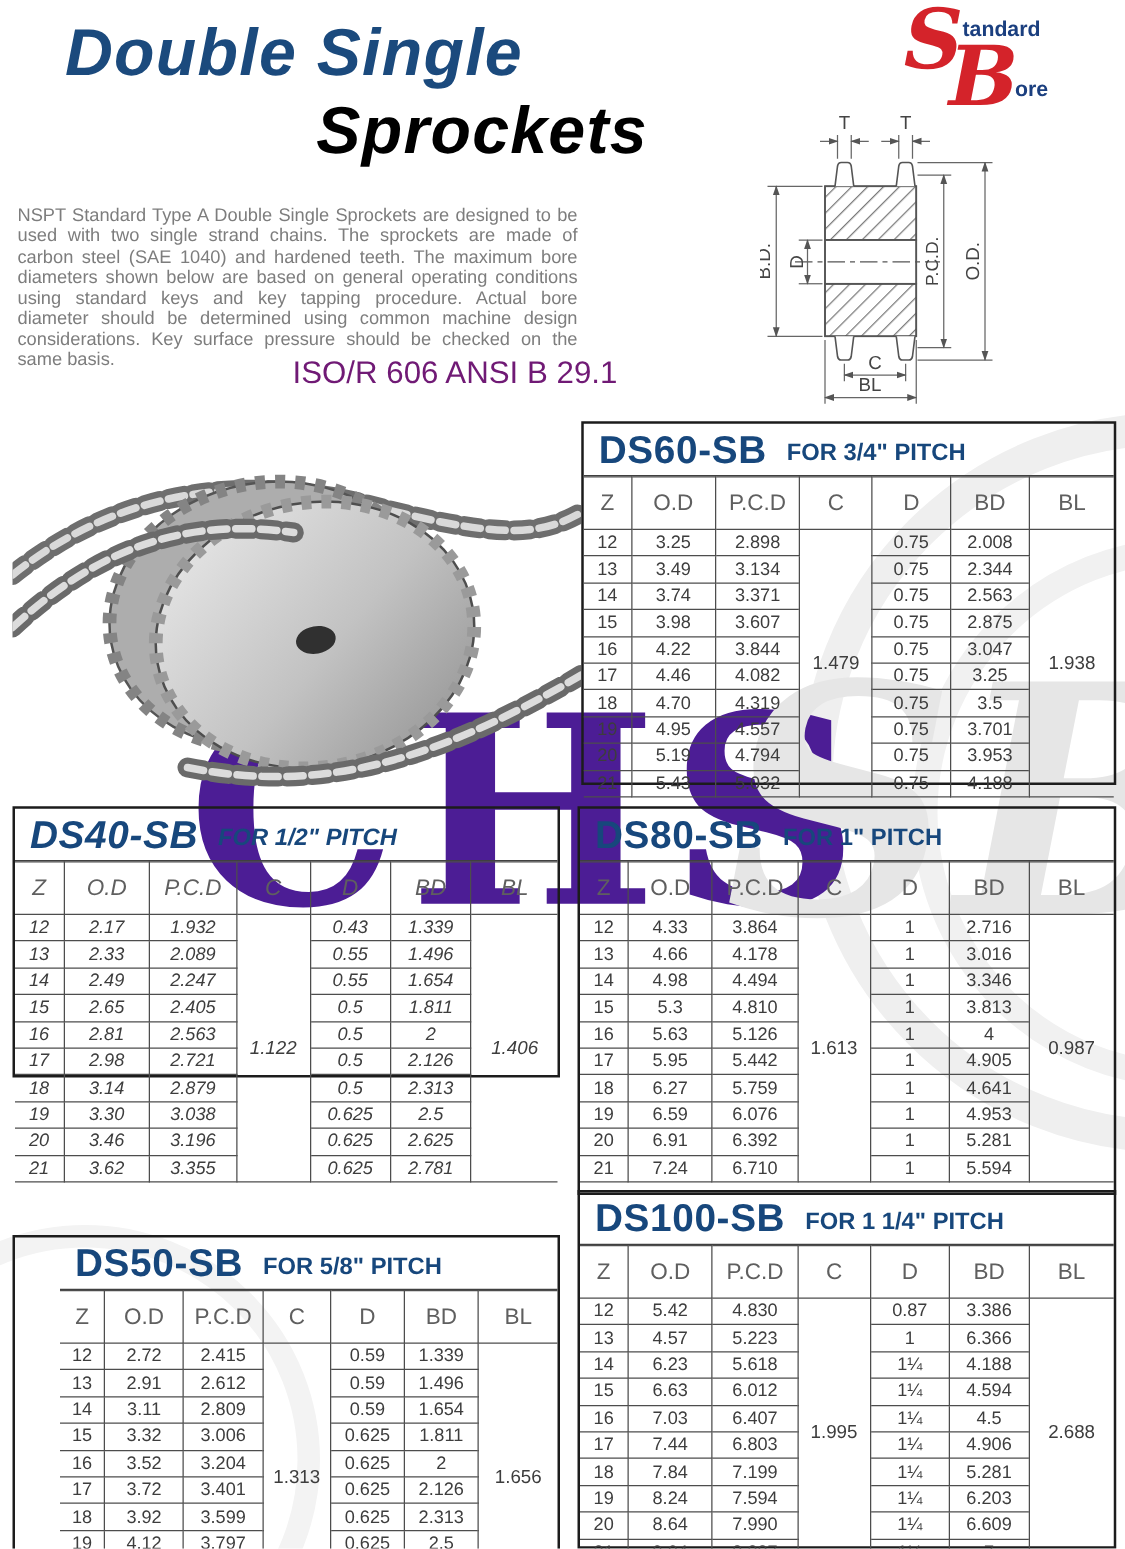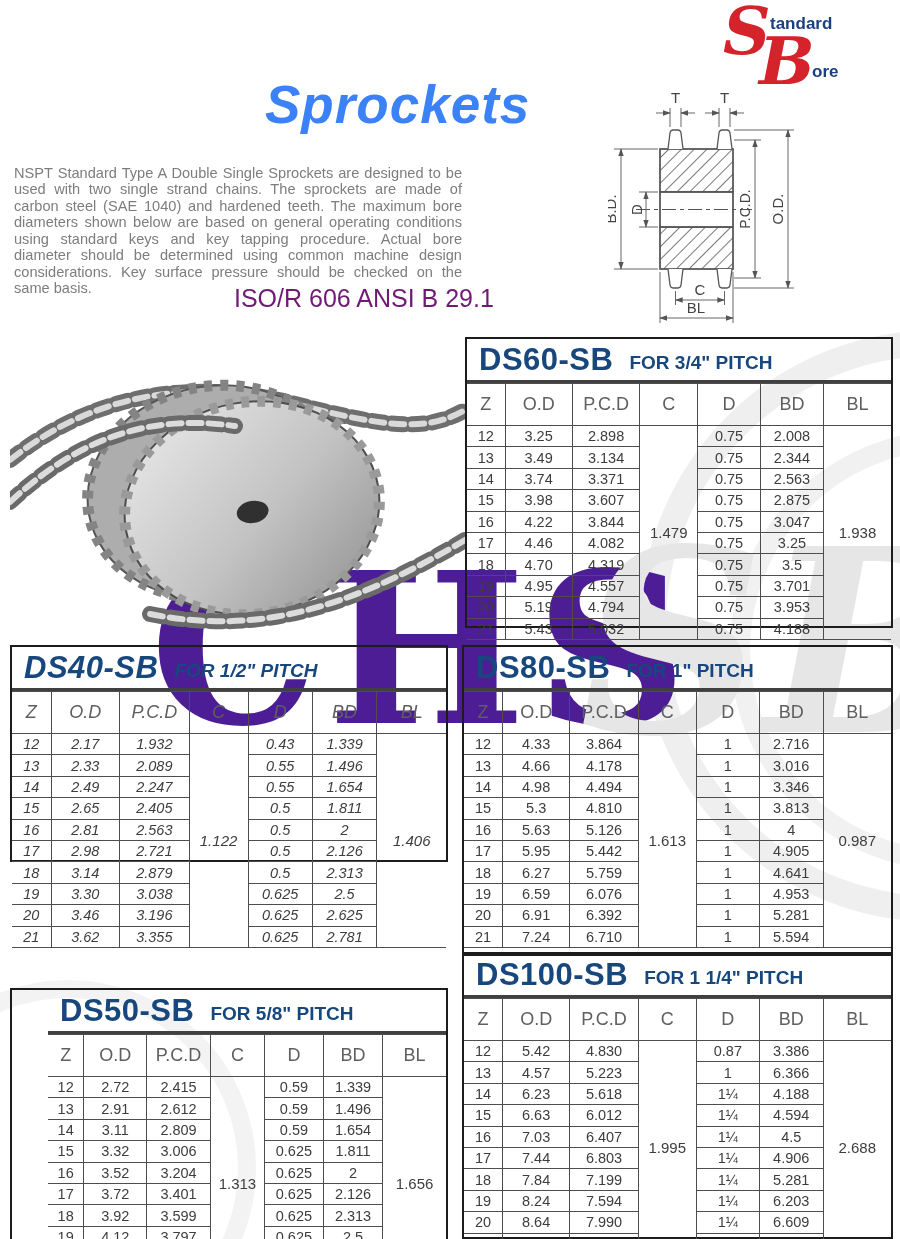--- a/index.html
+++ b/index.html
@@ -13,21 +13,21 @@
   .wm-sb{left:580px;top:515px;font-size:255px;font-style:italic;color:#e6e6e6;}
   .ring{position:absolute;z-index:0;border-radius:50%;border:26px solid #efefef;background:transparent;}
   .ring1{left:640px;top:330px;width:540px;height:540px;}
   .ring2{left:730px;top:430px;width:400px;height:400px;border-width:20px;border-color:#f1f1f1;}
   .ring3{left:-120px;top:980px;width:340px;height:340px;border-width:18px;border-color:#f3f3f3;}
 
   
   .title-l1{position:absolute;left:52px;top:12px;font-size:53px;font-weight:800;font-style:italic;
             color:#1b4a7d;letter-spacing:1px;z-index:2;}
   .title-l2{position:absolute;left:253px;top:74px;font-size:53px;font-weight:800;font-style:italic;
-            color:#3b82f6;letter-spacing:1px;z-index:2;margin-left:12px;}
+            color:#000000;letter-spacing:1px;z-index:2;}
   .desc{position:absolute;left:14px;top:150px;width:448px;font-size:14.6px;line-height:16.5px;
         color:#7d7d7d;text-align:justify;z-index:2;}
   .iso{position:absolute;left:234px;top:284px;font-size:25px;color:#701a75;z-index:2;}
 
   
   .logo{position:absolute;left:715px;top:0px;width:170px;height:95px;z-index:2;}
   .logo .big{position:absolute;font-family:"DejaVu Serif",serif;font-weight:bold;font-style:italic;
              color:#d4232a;font-size:66px;line-height:1;}
   .logo .s{left:8px;top:-2px;}
   .logo .b{left:44px;top:28px;}
@@ -35,21 +35,21 @@
   .logo .standard{left:55px;top:14px;}
   .logo .bore{left:97px;top:62px;}
 
   
   .diagram{position:absolute;left:608px;top:82px;width:292px;height:250px;z-index:2;}
   .photo{position:absolute;left:10px;top:362px;width:455px;height:272px;z-index:1;}
 
   
   .dtable{position:absolute;z-index:1;border:2px solid #1c1c1c;background:transparent;box-sizing:border-box;}
   .t-title{height:41px;display:flex;align-items:center;gap:16px;padding-left:12px;
-           border-bottom:3px solid #404040;}
+           border-bottom:1px solid #404040;}
   .t-name{font-size:31px;font-weight:bold;color:#17477c;letter-spacing:.5px;}
   .t-pitch{font-size:19px;font-weight:bold;color:#17477c;padding-top:6px;}
   .dtable table{width:100%;border-collapse:collapse;table-layout:fixed;background:transparent;}
   .dtable th{height:39px;font-size:18px;font-weight:normal;color:#5f5f5f;
              border:1px solid #4d4d4d;background:transparent;}
   .dtable td{height:20.4px;font-size:14.5px;color:#3d3d3d;text-align:center;padding:0;
              border:1px solid #4d4d4d;background:transparent;}
   .dtable td.mc,.dtable td.mb{font-size:15px;vertical-align:middle;}
   .dtable th:first-child,.dtable td:first-child{border-left:none;}
   .dtable th:last-child,.dtable td:last-child{border-right:none;}
@@ -58,20 +58,21 @@
 <body>
 
 <div class="page">
 
   <div class="ring ring1"></div>
   <div class="ring ring2"></div>
   <div class="ring ring3"></div>
   <div class="wm wm-chs">CHS</div>
   <div class="wm wm-sb">SB</div>
 
+  <div class="title-l1">Double Single</div>
   <div class="title-l2">Sprockets</div>
 
   <div class="logo">
     <span class="big s">S</span>
     <span class="small standard">tandard</span>
     <span class="big b">B</span>
     <span class="small bore">ore</span>
   </div>
 
   <p class="desc">NSPT Standard Type A Double Single Sprockets are designed to be used with two single strand chains. The sprockets are made of carbon steel (SAE 1040) and hardened teeth. The maximum bore diameters shown below are based on general operating conditions using standard keys and key tapping procedure. Actual bore diameter should be determined using common machine design considerations. Key surface pressure should be checked on the same basis.</p>

